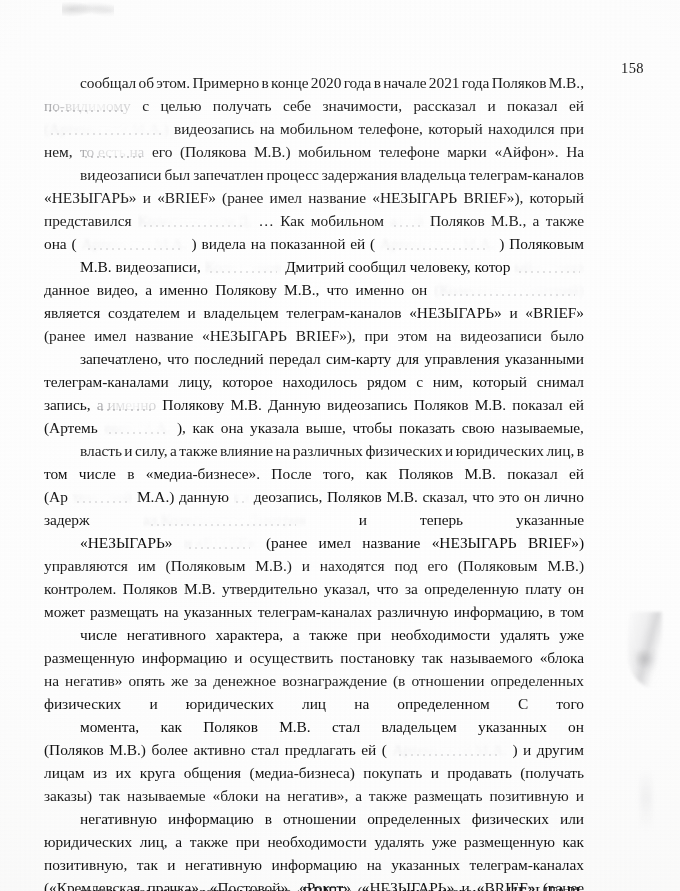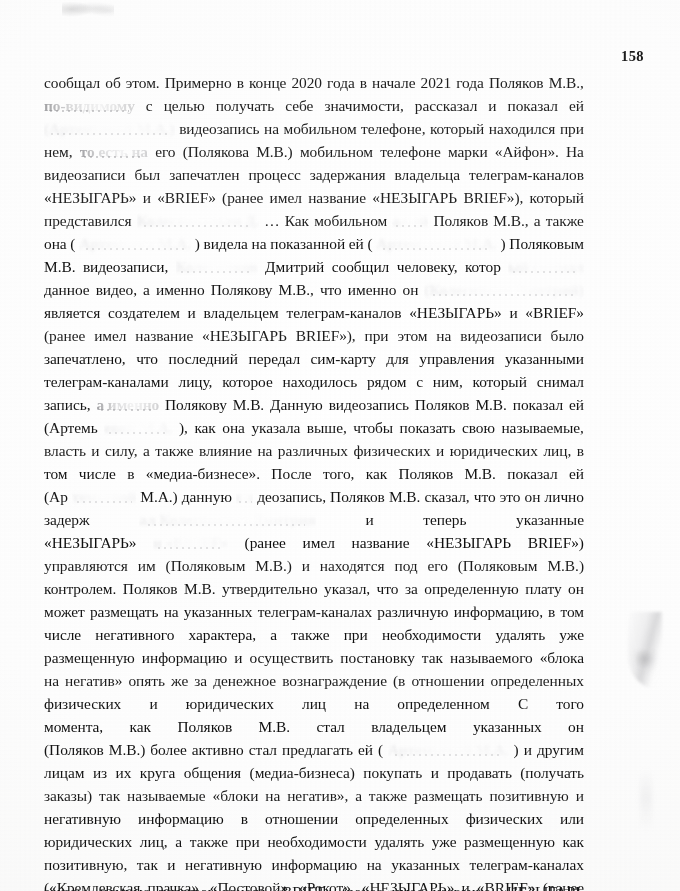--- a/index.html
+++ b/index.html
@@ -74,23 +74,23 @@
     width: 12px; height: 60px;
     pointer-events: none;
     background: linear-gradient(180deg, rgba(255,255,255,0) 0%, rgba(232,232,233,.55) 45%, rgba(255,255,255,0) 100%);
     filter: blur(2px);
   }
 
   
   #page-number {
     position: absolute;
     right: 36px;
-    top: 48px;
+    top: 60px;
     font-size: 14.5px;
-    font-weight: 700;
+    font-weight: 400;
     letter-spacing: .4px;
     color: #1b1b1b;
     font-family: "Liberation Serif", "DejaVu Serif", serif;
   }
 
   
   #document-body {
     position: absolute;
     left: 44px;
     top: 71px;
@@ -110,41 +110,40 @@
     letter-spacing: -0.05px;
     text-rendering: optimizeLegibility;
   }
 
   .doc-line .w {
     display: inline-block;
   }
 
   
   .doc-line:nth-child(3n)   { filter: blur(.16px); }
-  .doc-line:nth-child(4n+1) { color: #0f0f0f; }
+  .doc-line:nth-child(4n+1) { color: #0f0f0f; margin-left: 36px; }
   .doc-line:nth-child(5n+2) { filter: blur(.22px); color: #1d1d1d; }
 
   
   #document-body .doc-line:nth-child(-n+7) {
     color: #222222;
     filter: blur(.3px);
   }
   #document-body .doc-line:nth-child(-n+3) {
     filter: blur(.42px);
   }
 
   
   
   .redact {
     display: inline-block;
     position: relative;
     color: transparent;
     overflow: hidden;
     vertical-align: baseline;
-    font-weight: bold;
   }
   .redact::before {
     content: attr(data-ghost);
     position: absolute;
     left: 0; top: 0;
     width: 100%;
     color: rgba(120,120,124,.42);
     filter: blur(1.05px);
     -webkit-mask-image: linear-gradient(90deg, rgba(0,0,0,.85) 0%, rgba(0,0,0,.12) 22%, rgba(0,0,0,.05) 50%, rgba(0,0,0,.2) 78%, rgba(0,0,0,.6) 100%);
             mask-image: linear-gradient(90deg, rgba(0,0,0,.85) 0%, rgba(0,0,0,.12) 22%, rgba(0,0,0,.05) 50%, rgba(0,0,0,.2) 78%, rgba(0,0,0,.6) 100%);

